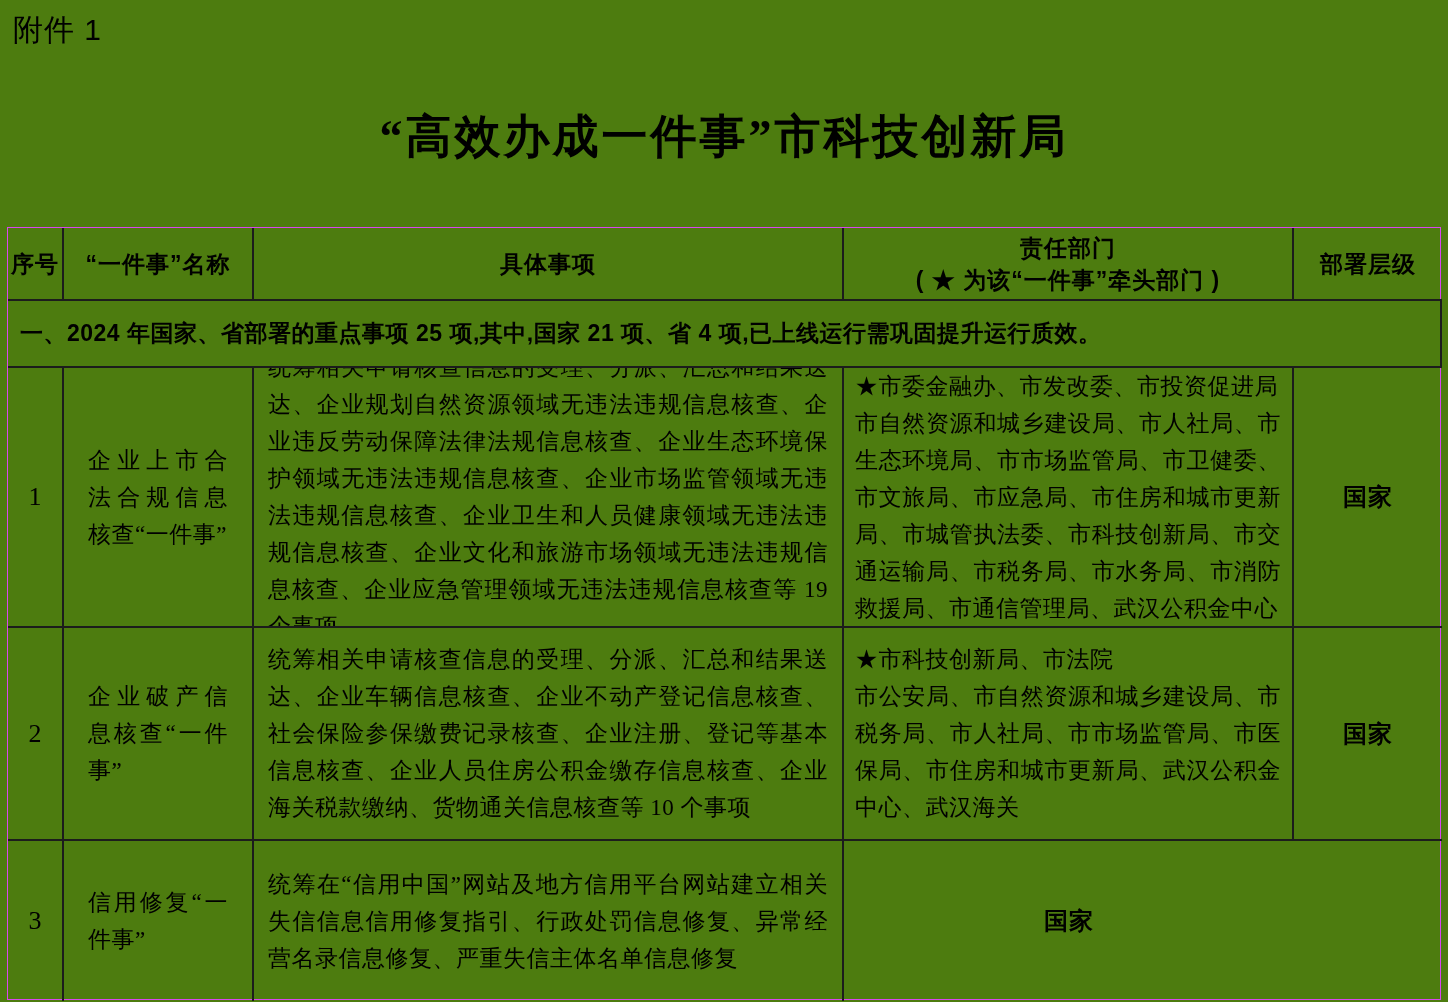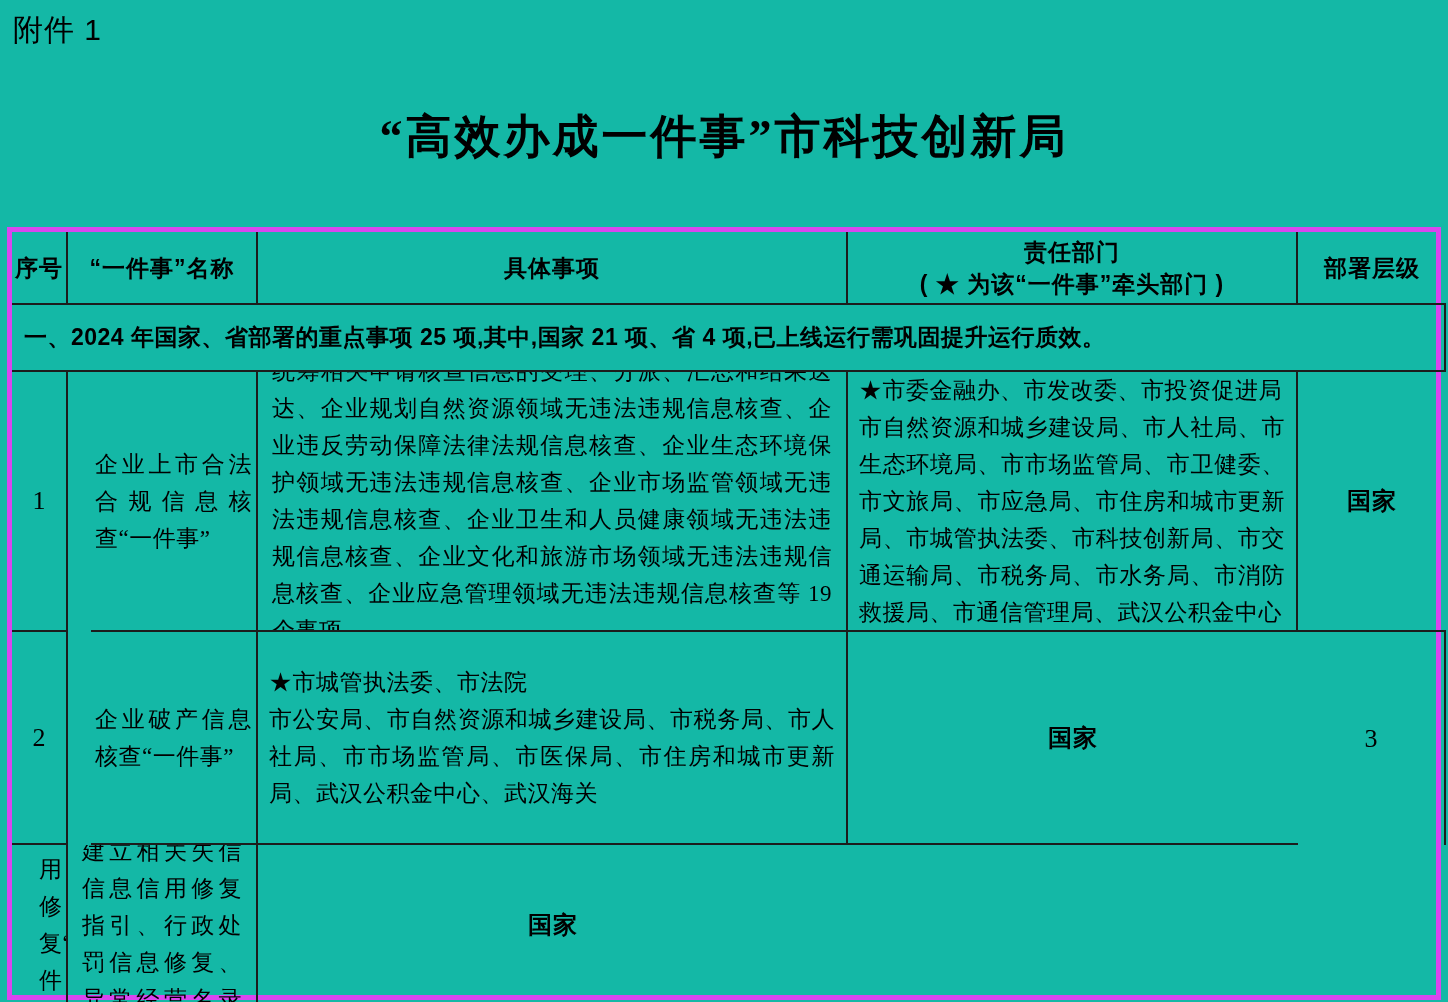--- a/index.html
+++ b/index.html
@@ -3,41 +3,41 @@
 <meta charset="utf-8">
 <style>
   * { margin: 0; padding: 0; box-sizing: border-box; }
   html, body {
     width: 1448px; height: 1002px;
     background: #ffffff;
     font-family: "Liberation Serif", serif;
     color: #000;
     overflow: hidden;
   }
-  .page { position: relative; width: 1448px; height: 1002px; background: #14b8a6; }
+  .page { position: relative; width: 1448px; height: 1002px; background: #4d7c0f; }
 
   .attachment {
     position: absolute; left: 13px; top: 10px;
     font-family: "Liberation Sans", sans-serif;
     font-size: 30px; font-weight: 500; letter-spacing: 1px;
   }
   .doc-title {
     position: absolute; left: 0; top: 106px; width: 100%;
     text-align: center;
     font-family: "Liberation Serif", serif;
     font-size: 46px; font-weight: 900; letter-spacing: 3px;
   }
 
   .tbl {
     position: absolute; left: 7px; top: 227px;
     width: 1434px; height: 773px;
     display: grid;
     grid-template-columns: 56px 190px 590px 450px 148px;
     grid-template-rows: 73px 67px 260px 213px 160px;
-    border: 5px solid #d946ef;
+    border: 1px solid #d946ef;
   }
   .cell {
     border-right: 2px solid #1c1c1c;
     border-bottom: 2px solid #1c1c1c;
     display: flex; align-items: center; justify-content: center;
     overflow: hidden;
   }
   .cell.last-col { border-right: none; }
   .cell.last-row { border-bottom: none; }
 
@@ -55,21 +55,21 @@
     font-weight: 700; font-size: 23px; letter-spacing: 0.5px;
   }
 
   .idx { font-size: 26px; }
   .txt-wrap { width: 100%; }
   .body-txt {
     font-size: 23px; line-height: 37px; letter-spacing: 0.5px;
     text-align: justify; text-align-last: left;
     text-justify: inter-character;
   }
-  .name-cell { padding: 0 4px; margin-left: 23px; }
+  .name-cell { padding: 0 24px; }
   .items-cell { padding: 0 14px; justify-content: flex-start; }
   .dept-cell  { padding: 0 11px; justify-content: flex-end; }
   .level-cell { font-size: 24px; letter-spacing: 1px; font-weight: bold; }
 </style>
 </head>
 <body>
 
 <div class="page">
 
   <div class="attachment">附件 1</div>
@@ -101,23 +101,26 @@
         <div class="body-txt">★市委金融办、市发改委、市投资促进局</div>
         <div class="body-txt">市自然资源和城乡建设局、市人社局、市生态环境局、市市场监管局、市卫健委、市文旅局、市应急局、市住房和城市更新局、市城管执法委、市科技创新局、市交通运输局、市税务局、市水务局、市消防救援局、市通信管理局、武汉公积金中心</div>
       </div>
     </div>
     <div class="cell level-cell last-col">国家</div>
 
     <div class="cell idx">2</div>
     <div class="cell name-cell">
       <div class="txt-wrap body-txt">企业破产信息核查“一件事”</div>
     </div>
+    <div class="cell items-cell">
+      <div class="txt-wrap body-txt">统筹相关申请核查信息的受理、分派、汇总和结果送达、企业车辆信息核查、企业不动产登记信息核查、社会保险参保缴费记录核查、企业注册、登记等基本信息核查、企业人员住房公积金缴存信息核查、企业海关税款缴纳、货物通关信息核查等 10 个事项</div>
+    </div>
     <div class="cell dept-cell">
       <div class="txt-wrap">
-        <div class="body-txt">★市城管执法委、市法院</div>
+        <div class="body-txt">★市科技创新局、市法院</div>
         <div class="body-txt">市公安局、市自然资源和城乡建设局、市税务局、市人社局、市市场监管局、市医保局、市住房和城市更新局、武汉公积金中心、武汉海关</div>
       </div>
     </div>
     <div class="cell level-cell last-col">国家</div>
 
     <div class="cell idx last-row">3</div>
     <div class="cell name-cell last-row">
       <div class="txt-wrap body-txt">信用修复“一件事”</div>
     </div>
     <div class="cell items-cell last-row">

